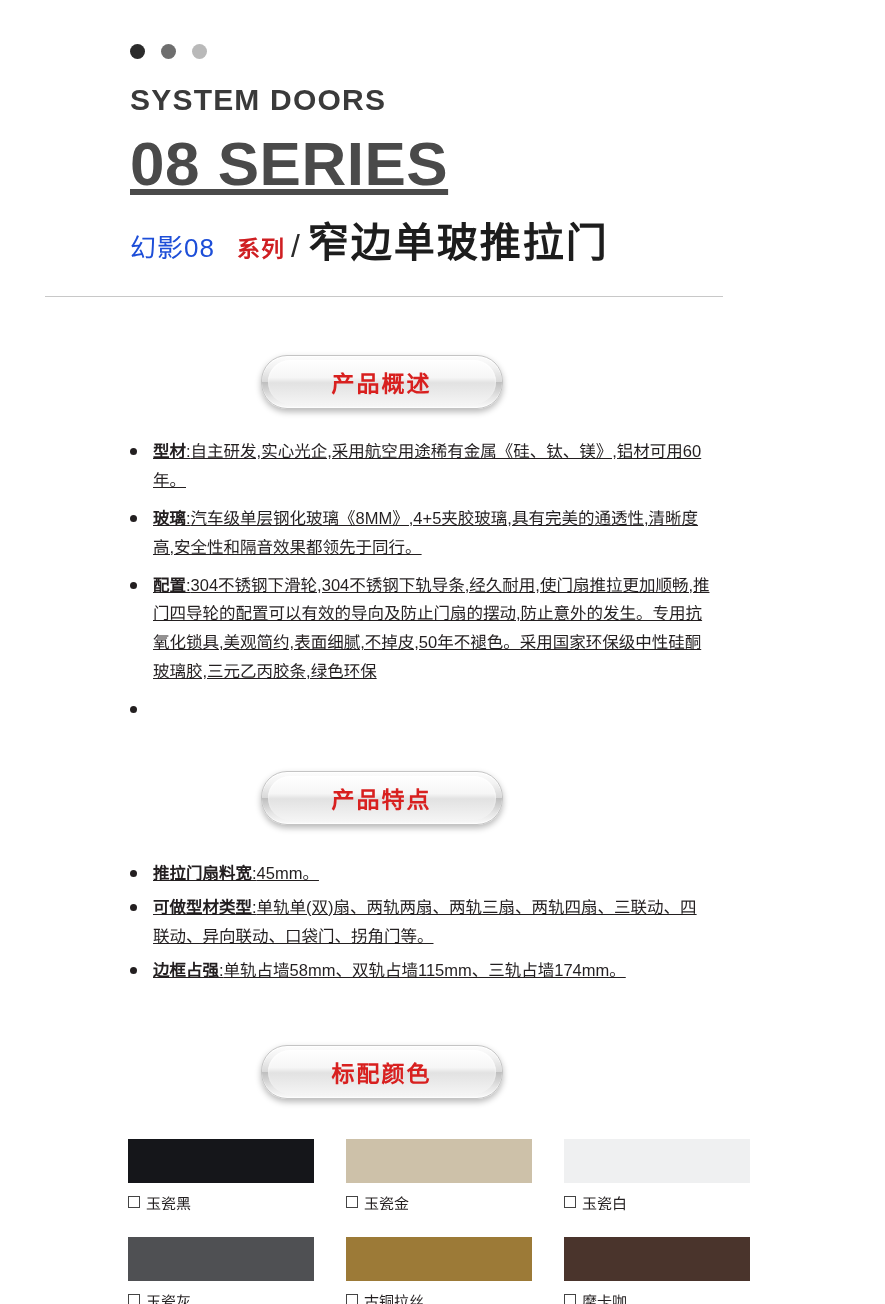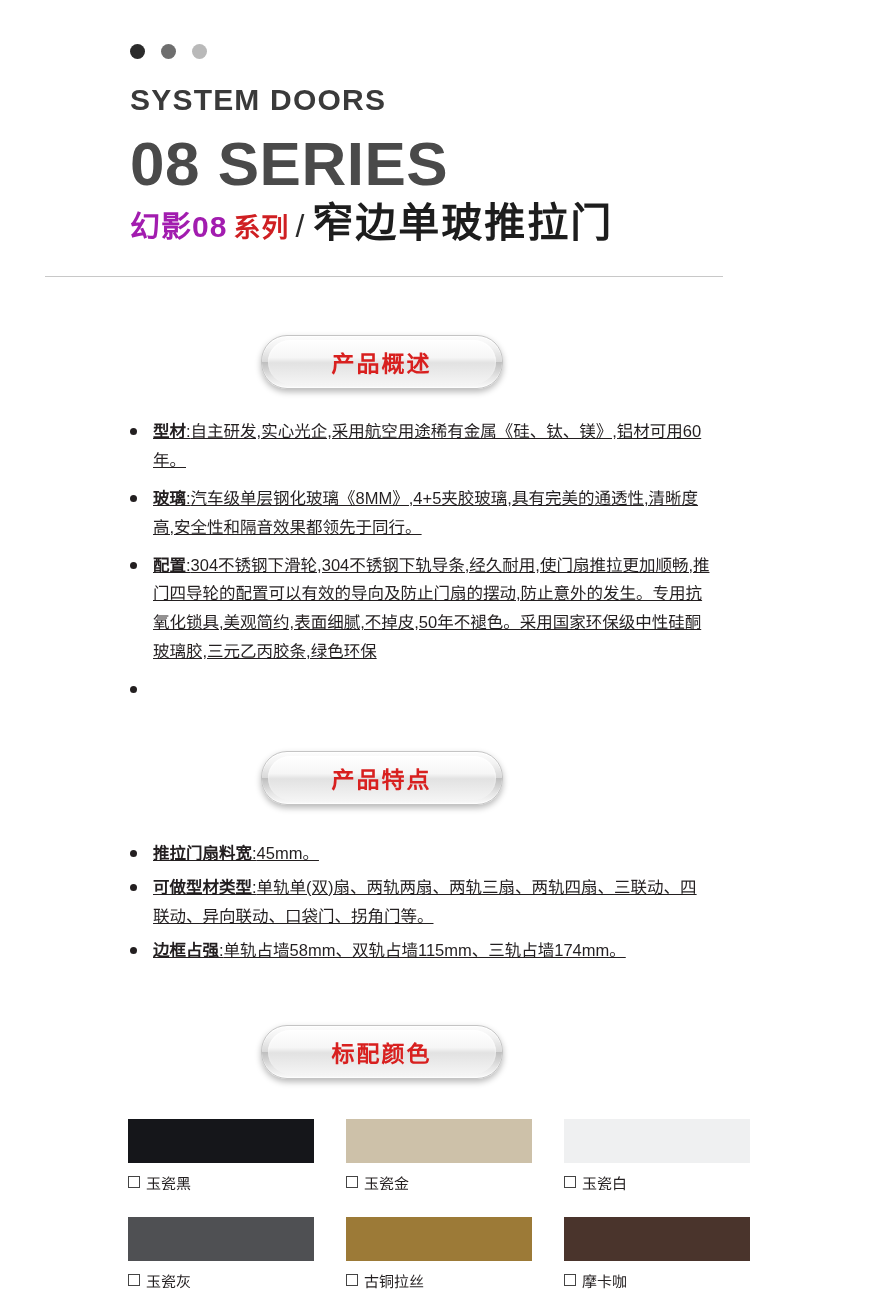--- a/index.html
+++ b/index.html
@@ -49,40 +49,41 @@
     color: #3a3a3a;
     line-height: 1;
     margin-bottom: 18px;
   }
   .series-title {
     font-size: 62px;
     font-weight: 700;
     letter-spacing: 0.5px;
     color: #4a4a4a;
     line-height: 1;
-    margin-bottom: 8px;
+    margin-bottom: 28px;
+    text-decoration: underline;
   }
   .cn-title-row {
     display: flex;
     align-items: baseline;
     font-weight: 700;
     line-height: 1;
     white-space: nowrap;
   }
   .cn-red {
-    color: #a21caf;
-    font-size: 30px;
-    font-weight: 700;
+    color: #1d4ed8;
+    font-size: 26px;
+    font-weight: 400;
     letter-spacing: 1px;
   }
   .cn-red-small {
     color: #cf1f22;
-    font-size: 27px;
-    font-weight: 700;
-    margin-left: 6px;
+    font-size: 23px;
+    font-weight: 700;
+    margin-left: 22px;
     letter-spacing: 1px;
   }
   .cn-slash {
     color: #2b2b2b;
     font-size: 32px;
     margin: 0 8px 0 6px;
     font-weight: 500;
   }
   .cn-black {
     color: #1d1d1d;

